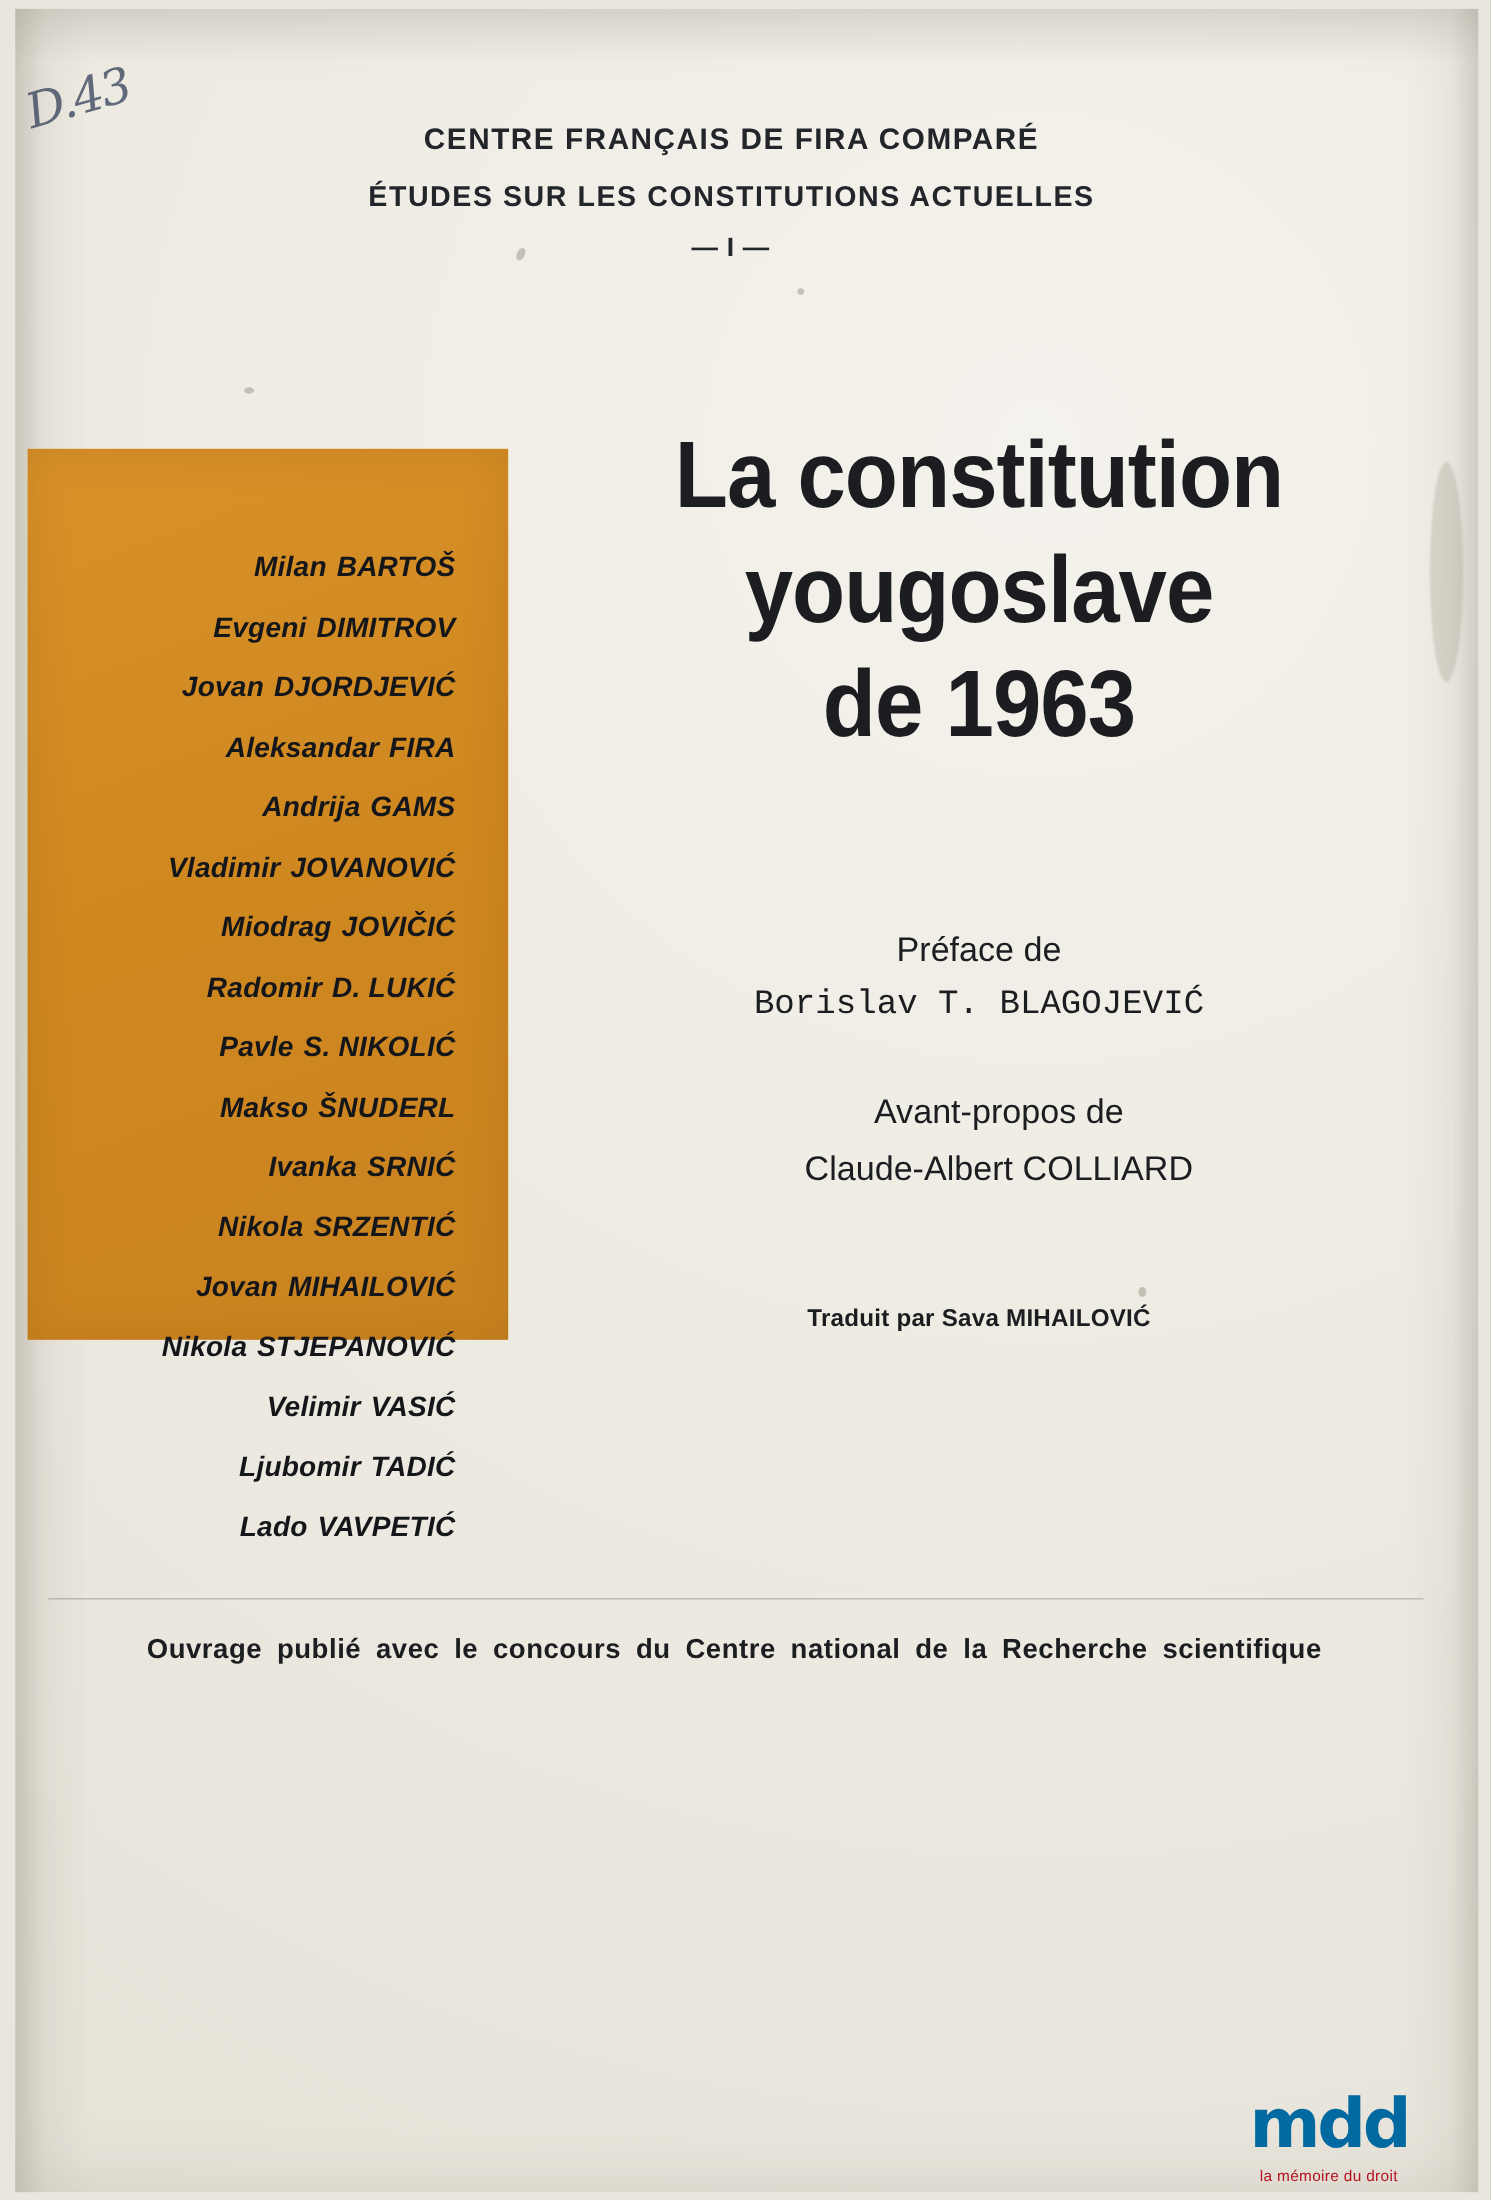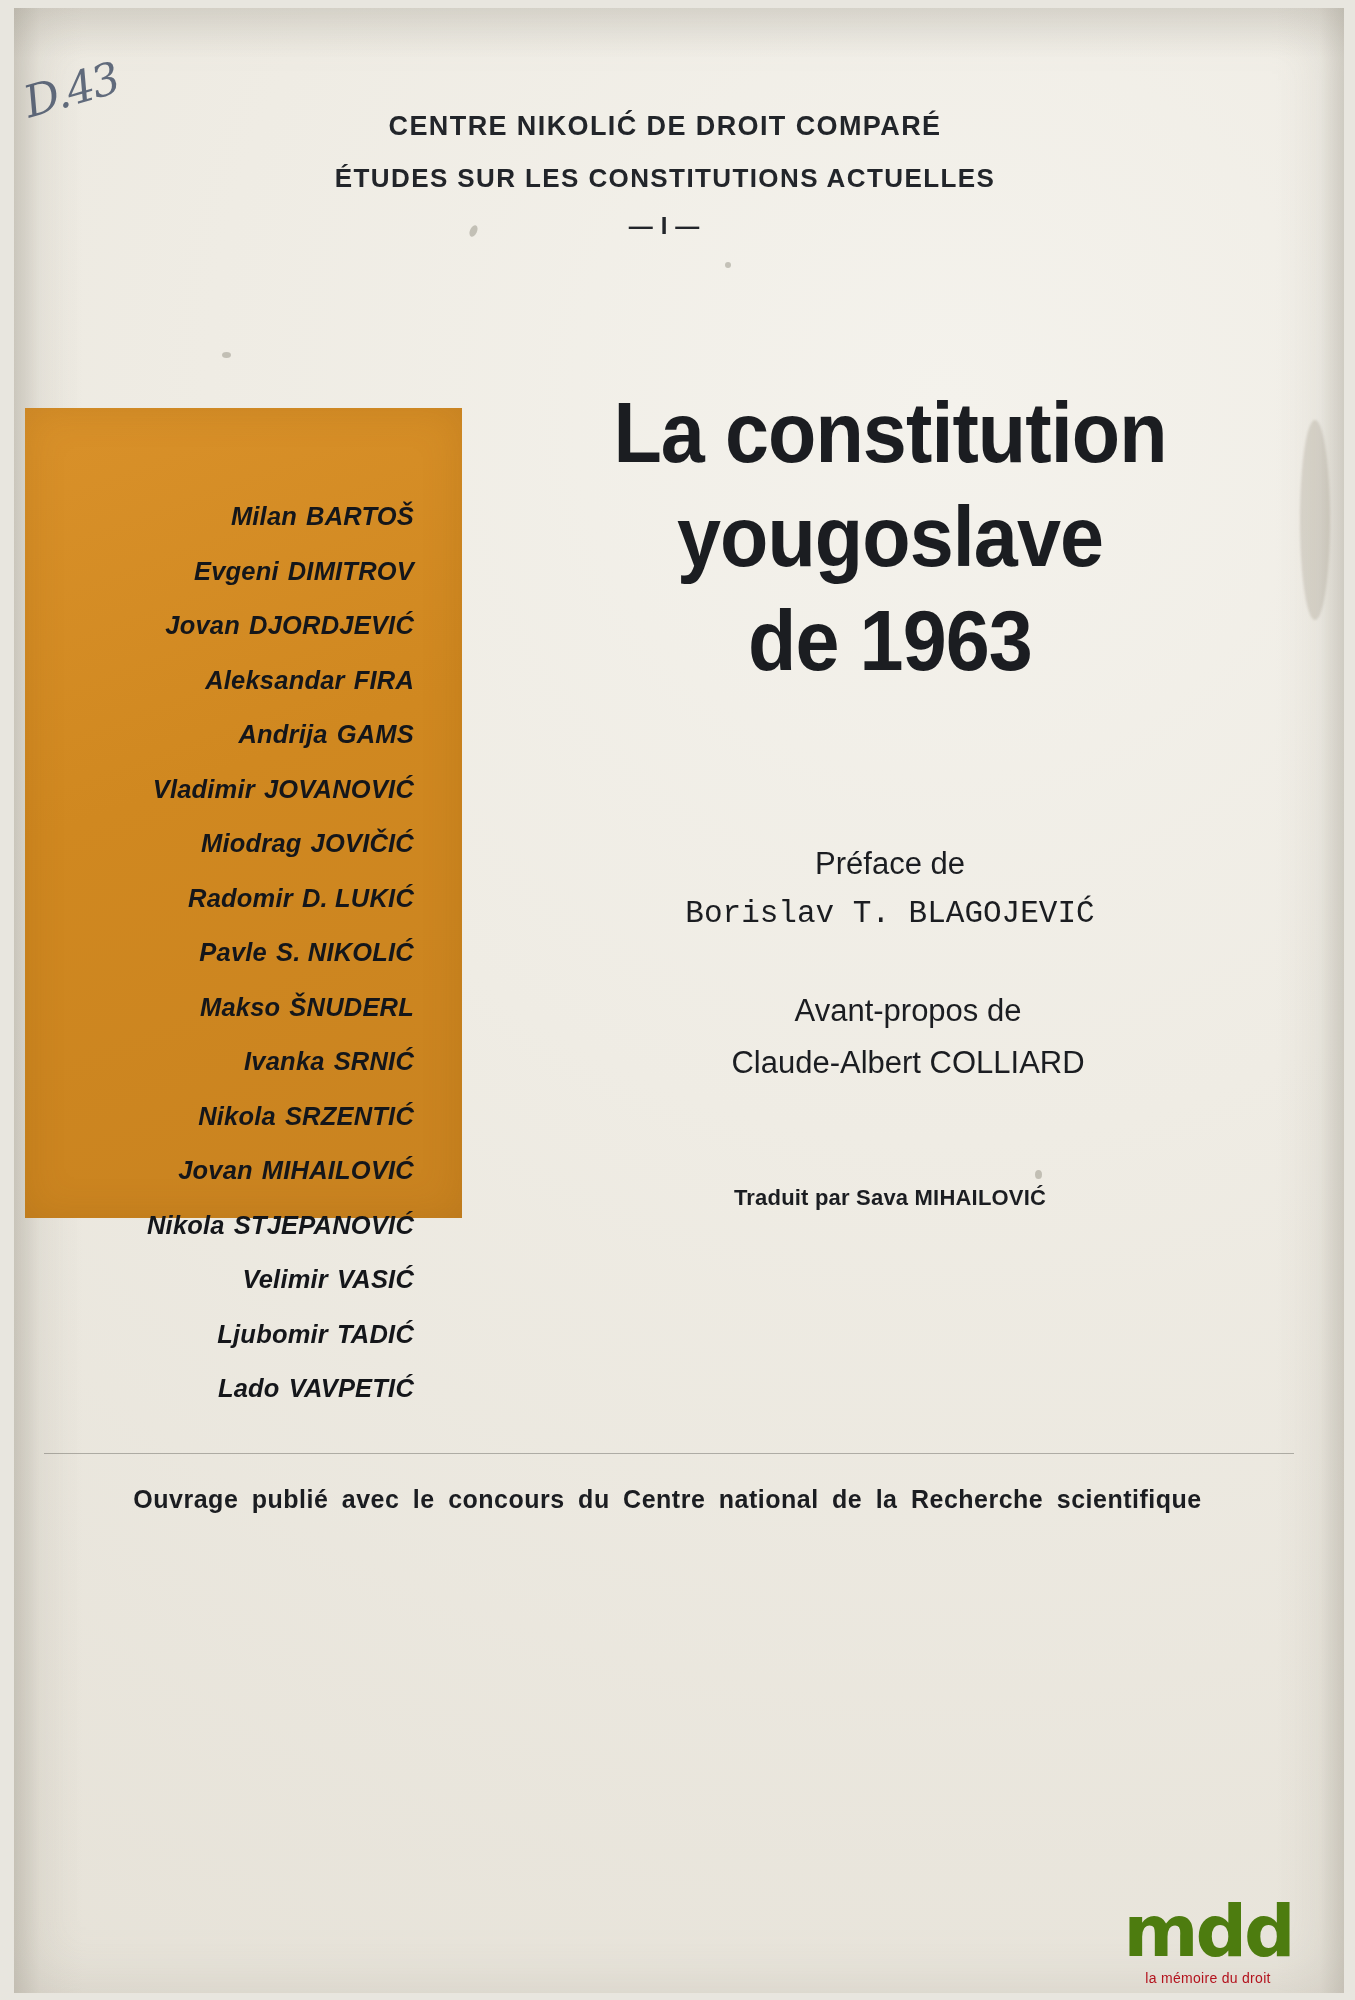--- a/index.html
+++ b/index.html
@@ -217,23 +217,23 @@
   .logo {
     position: absolute;
     right: 32px;
     bottom: 14px;
     width: 230px;
     text-align: center;
   }
   .logo .mark {
     font-family: "DejaVu Sans", sans-serif;
     font-weight: bold;
-    font-size: 72px;
+    font-size: 62px;
     line-height: 74px;
-    color: #4d7c0f;
+    color: #0369a1;
     letter-spacing: -3px;
   }
   .logo .tag {
     font-size: 14px;
     color: #b3121d;
     letter-spacing: 0.3px;
     margin-top: 2px;
   }
 
   
@@ -258,21 +258,21 @@
   <div class="scribble">D.43</div>
 
   <div class="speck" style="left:470px;top:225px;width:7px;height:12px;transform:rotate(25deg);"></div>
   <div class="speck" style="left:725px;top:262px;width:6px;height:6px;"></div>
   <div class="speck" style="left:222px;top:352px;width:9px;height:6px;"></div>
   <div class="speck" style="left:1035px;top:1170px;width:7px;height:9px;"></div>
   <div class="smudge" style="left:36px;top:760px;width:26px;height:90px;"></div>
   <div class="smudge" style="left:1300px;top:420px;width:30px;height:200px;"></div>
 
   <div class="header">
-    <div class="line1">CENTRE NIKOLIĆ DE DROIT COMPARÉ</div>
+    <div class="line1">CENTRE FRANÇAIS DE FIRA COMPARÉ</div>
     <div class="line2">ÉTUDES SUR LES CONSTITUTIONS ACTUELLES</div>
     <div class="numeral">
       <span class="dash">—</span><span>I</span><span class="dash">—</span>
     </div>
   </div>
 
   <div class="authors-panel">
     <div class="authors-list">
       <div class="author"><span class="given">Milan</span><span class="family">BARTOŠ</span></div>
       <div class="author"><span class="given">Evgeni</span><span class="family">DIMITROV</span></div>

